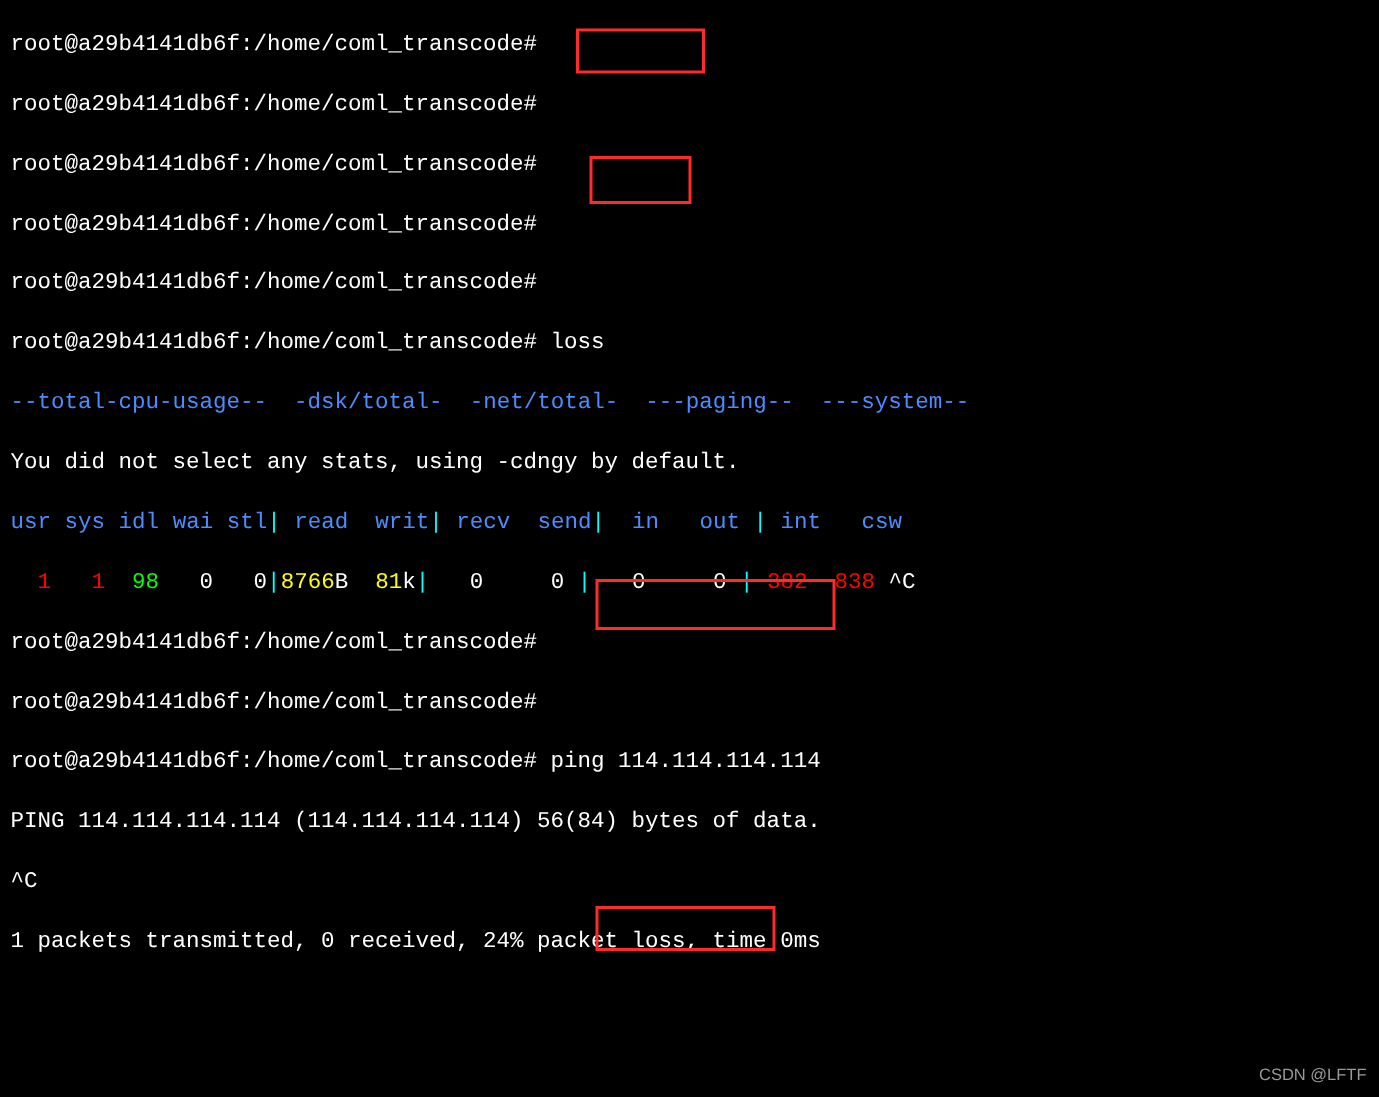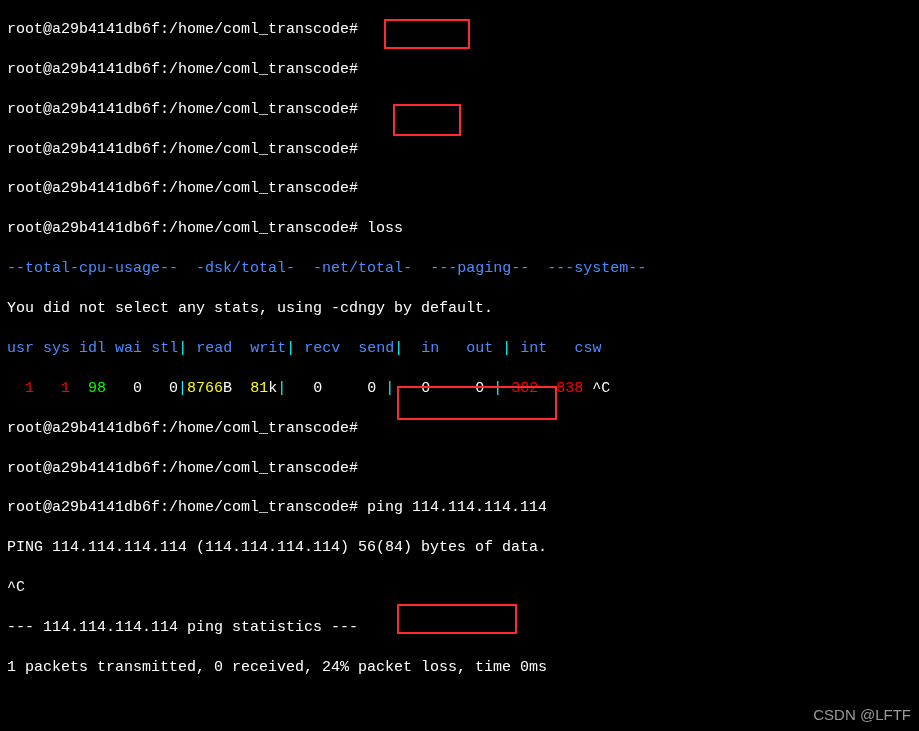--- a/index.html
+++ b/index.html
@@ -6,42 +6,41 @@
   .term{padding:0 7px;white-space:pre}
   .ln{display:block}
   .prompt{color:#fff}
   .cy{color:#00ffff}
   .bl{color:#4c8cff}
   .gr{color:#00ff00}
   .rd{color:#ff0000}
   .yl{color:#ffff00}
   .und{}
   .box{position:absolute;border:2px solid #ff2a2a;box-sizing:border-box;pointer-events:none}
-  .watermark{position:absolute;right:8px;bottom:6px;color:#999;font-size:15px;font-family:Arial,sans-serif}
+  .watermark{position:absolute;right:8px;bottom:6px;color:#999;font-size:11px;font-family:Arial,sans-serif}
 </style>
 </head>
 <body>
 
 <div class="term">
 <span class="ln prompt">root@a29b4141db6f:/home/coml_transcode#</span>
 <span class="ln prompt">root@a29b4141db6f:/home/coml_transcode#</span>
 <span class="ln prompt">root@a29b4141db6f:/home/coml_transcode#</span>
 <span class="ln prompt">root@a29b4141db6f:/home/coml_transcode#</span>
 <span class="ln prompt">root@a29b4141db6f:/home/coml_transcode#</span>
 <span class="ln"><span class="prompt">root@a29b4141db6f:/home/coml_transcode# </span><span>loss</span></span>
 <span class="ln"><span class="bl">--total-cpu-usage--</span><span> </span><span class="bl"> -dsk/total-</span><span> </span><span class="bl"> -net/total-</span><span> </span><span class="bl"> ---paging--</span><span> </span><span class="bl"> ---system--</span></span>
 <span class="ln">You did not select any stats, using -cdngy by default.</span>
 <span class="ln"><span class="bl und">usr</span><span class="bl"> </span><span class="bl und">sys</span><span class="bl"> </span><span class="bl und">idl</span><span class="bl"> </span><span class="bl und">wai</span><span class="bl"> </span><span class="bl und">stl</span><span class="cy">|</span><span class="bl und"> read</span><span class="bl"> </span><span class="bl und"> writ</span><span class="cy">|</span><span class="bl und"> recv</span><span class="bl"> </span><span class="bl und"> send</span><span class="cy">|</span><span class="bl und">  in</span><span class="bl">  </span><span class="bl und"> out</span><span class="bl"> </span><span class="cy">|</span><span class="bl und"> int</span><span class="bl">  </span><span class="bl und"> csw</span></span>
 <span class="ln"><span class="rd">  1</span><span class="rd">   1</span><span class="gr">  98</span><span>   0</span><span>   0</span><span class="cy">|</span><span class="yl">8766</span><span>B</span><span class="yl">  81</span><span>k</span><span class="cy">|</span><span>   0</span><span> </span><span>    0</span><span> </span><span class="cy">|</span><span>   0</span><span> </span><span>    0</span><span> </span><span class="cy">|</span><span class="rd"> 382</span><span class="rd">  838</span><span> ^C</span></span>
 <span class="ln prompt">root@a29b4141db6f:/home/coml_transcode#</span>
 <span class="ln prompt">root@a29b4141db6f:/home/coml_transcode#</span>
 <span class="ln prompt">root@a29b4141db6f:/home/coml_transcode# ping 114.114.114.114</span>
 <span class="ln">PING 114.114.114.114 (114.114.114.114) 56(84) bytes of data.</span>
 <span class="ln">^C</span>
-<span class="ln">--- 114.114.114.114 ping statistics ---</span>
 <span class="ln">1 packets transmitted, 0 received, 24% packet loss, time 0ms</span>
 
 
 
 
 
 
 
 
 

